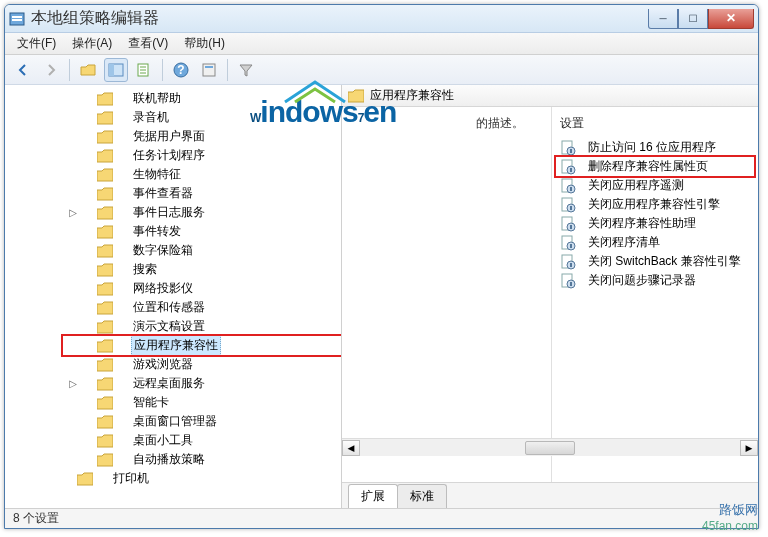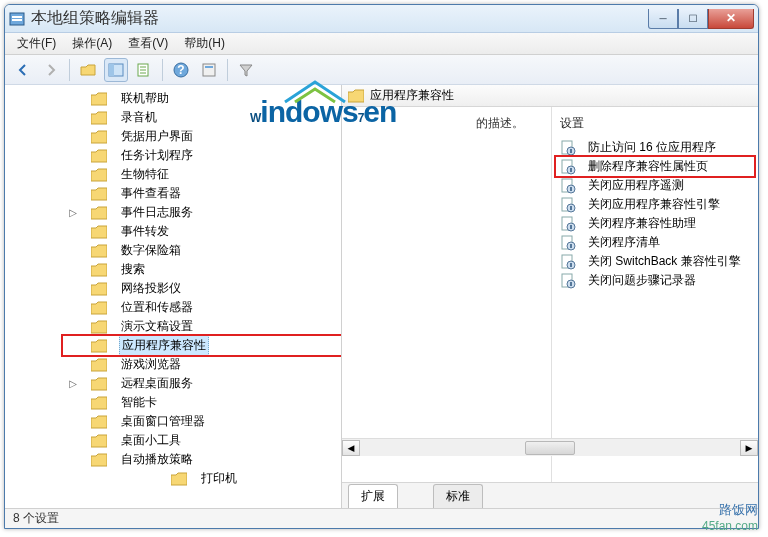--- a/index.html
+++ b/index.html
@@ -13,38 +13,38 @@
 .winbtn.min { border-radius: 0 0 0 3px; }
 .winbtn.close { background: linear-gradient(#e9a098, #c8493b); color: #fff; border-color: #a03c30; border-radius: 0 0 3px 0; width: 46px; font-weight: bold; font-size: 12px; }
 .menubar { height: 22px; background: linear-gradient(#f8f8f8,#ececec); display: flex; align-items: flex-end; padding: 0 4px; border-bottom: 1px solid #d0d0d0; }
 .menubar span { padding: 2px 8px; color: #222; }
 .toolbar { height: 30px; background: linear-gradient(#f6f8fb,#e9eef6); display: flex; align-items: center; padding: 0 6px; gap: 4px; border-bottom: 1px solid #cfd9e6; }
 .tbtn { width: 24px; height: 24px; display: flex; align-items: center; justify-content: center; border: 1px solid transparent; border-radius: 3px; }
 .tbtn.active { border-color: #9cb8d6; background: #dae8f7; }
 .tdiv { width: 1px; height: 22px; background: #c0cddb; margin: 0 2px; }
 .content { display: flex; height: calc(100% - 28px - 22px - 30px - 20px); }
 .tree { width: 337px; border-right: 1px solid #d0d0d0; overflow: auto; padding: 4px 0 4px 60px; }
-.tree-item { display: flex; align-items: center; height: 19px; padding: 0 2px; gap: 12px; white-space: nowrap; cursor: default; }
+.tree-item { display: flex; align-items: center; height: 19px; padding: 0 2px; gap: 18px; white-space: nowrap; cursor: default; }
 .tree-item .exp { width: 12px; height: 12px; display: flex; align-items: center; justify-content: center; font-size: 10px; color: #666; }
 .tree-item .fldr { width: 16px; height: 14px; }
 .tree-item span.lbl { padding: 1px 2px; }
 .tree-item.selected span.lbl { background: #cce8ff; border: 1px dotted #7ac; }
 .tree-item.hl { position: relative; }
 .hl-box { position: absolute; left: -4px; top: -2px; right: -4px; bottom: -2px; border: 2px solid #e02020; pointer-events: none; }
 .right { flex: 1; display: flex; flex-direction: column; }
 .rheader { height: 22px; background: linear-gradient(#fcfcfc,#efefef); border-bottom: 1px solid #d6d6d6; display: flex; align-items: center; padding: 0 6px; gap: 6px; }
 .rheader .fldr { width: 16px; height: 14px; }
 .rbody { flex: 1; display: flex; position: relative; overflow: hidden; }
 .rleft { width: 210px; padding: 8px 20px 8px 14px; border-right: 1px solid #e0e0e0; color: #333; }
 .rright { flex: 1; padding: 6px 0; overflow: auto; }
 .sethdr { padding: 2px 8px 6px 8px; color: #222; }
 .setitem { display: flex; align-items: center; gap: 12px; padding: 1px 8px; white-space: nowrap; }
 .setitem.hl { position: relative; }
 .seticon { width: 16px; height: 16px; display: flex; align-items: center; justify-content: center; }
-.tabs { height: 26px; display: flex; align-items: flex-end; padding: 0 6px; border-top: 1px solid #d6d6d6; background: #f4f4f4; gap: 36px; }
+.tabs { height: 26px; display: flex; align-items: flex-end; padding: 0 6px; border-top: 1px solid #d6d6d6; background: #f4f4f4; }
 .tab { padding: 3px 12px; border: 1px solid #bdbdbd; border-bottom: none; background: #fff; margin-right: -1px; border-radius: 3px 3px 0 0; font-size: 12px; }
 .tab.inactive { background: #ececec; }
 .status { height: 20px; border-top: 1px solid #d0d0d0; display: flex; align-items: center; padding: 8px 8px; background: #f5f5f5; color: #333; }
 .scrollbar { position: absolute; right: 0; bottom: 26px; left: 0; height: 18px; background: #f0f0f0; border-top: 1px solid #ddd; display: flex; align-items: center; }
 .scrollbar .arrow { width: 18px; height: 16px; background: linear-gradient(#fdfdfd,#e4e4e4); border: 1px solid #bcbcbc; display: flex; align-items: center; justify-content: center; font-size: 9px; }
 .scrollbar .track { flex: 1; }
 .scrollbar .thumb { width: 50px; height: 14px; background: linear-gradient(#f0f0f0,#d7d7d7); border: 1px solid #b8b8b8; border-radius: 2px; margin: 0 auto; }
 .watermark { position: absolute; left: 250px; top: 95px; pointer-events: none; font-weight: bold; }
 .watermark .w7 { font-family: Arial; font-size: 30px; color: #0b64a4; letter-spacing: -1px; }
 .watermark .w7 b { color: #0a4f82; }
@@ -264,21 +264,21 @@
           </svg>
           <span class="lbl">桌面小工具</span>
         </div>
         <div class="tree-item">
           <span class="exp"></span>
           <svg class="fldr" viewBox="0 0 16 14">
             <path d="M0 3 h5 l2 -2 h9 v12 h-16 z" fill="#f7d774" stroke="#c9a43a"></path>
           </svg>
           <span class="lbl">自动播放策略</span>
         </div>
-        <div class="tree-item" style="margin-left: -20px; justify-content: center;">
+        <div class="tree-item" style="margin-left: -20px;">
           <span class="exp"></span>
           <svg class="fldr" viewBox="0 0 16 14">
             <path d="M0 3 h5 l2 -2 h9 v12 h-16 z" fill="#f7d774" stroke="#c9a43a"></path>
           </svg>
           <span class="lbl">打印机</span>
         </div>
       </div>
     <div class="right">
       <div class="rheader">
         <svg class="fldr" viewBox="0 0 16 14">

